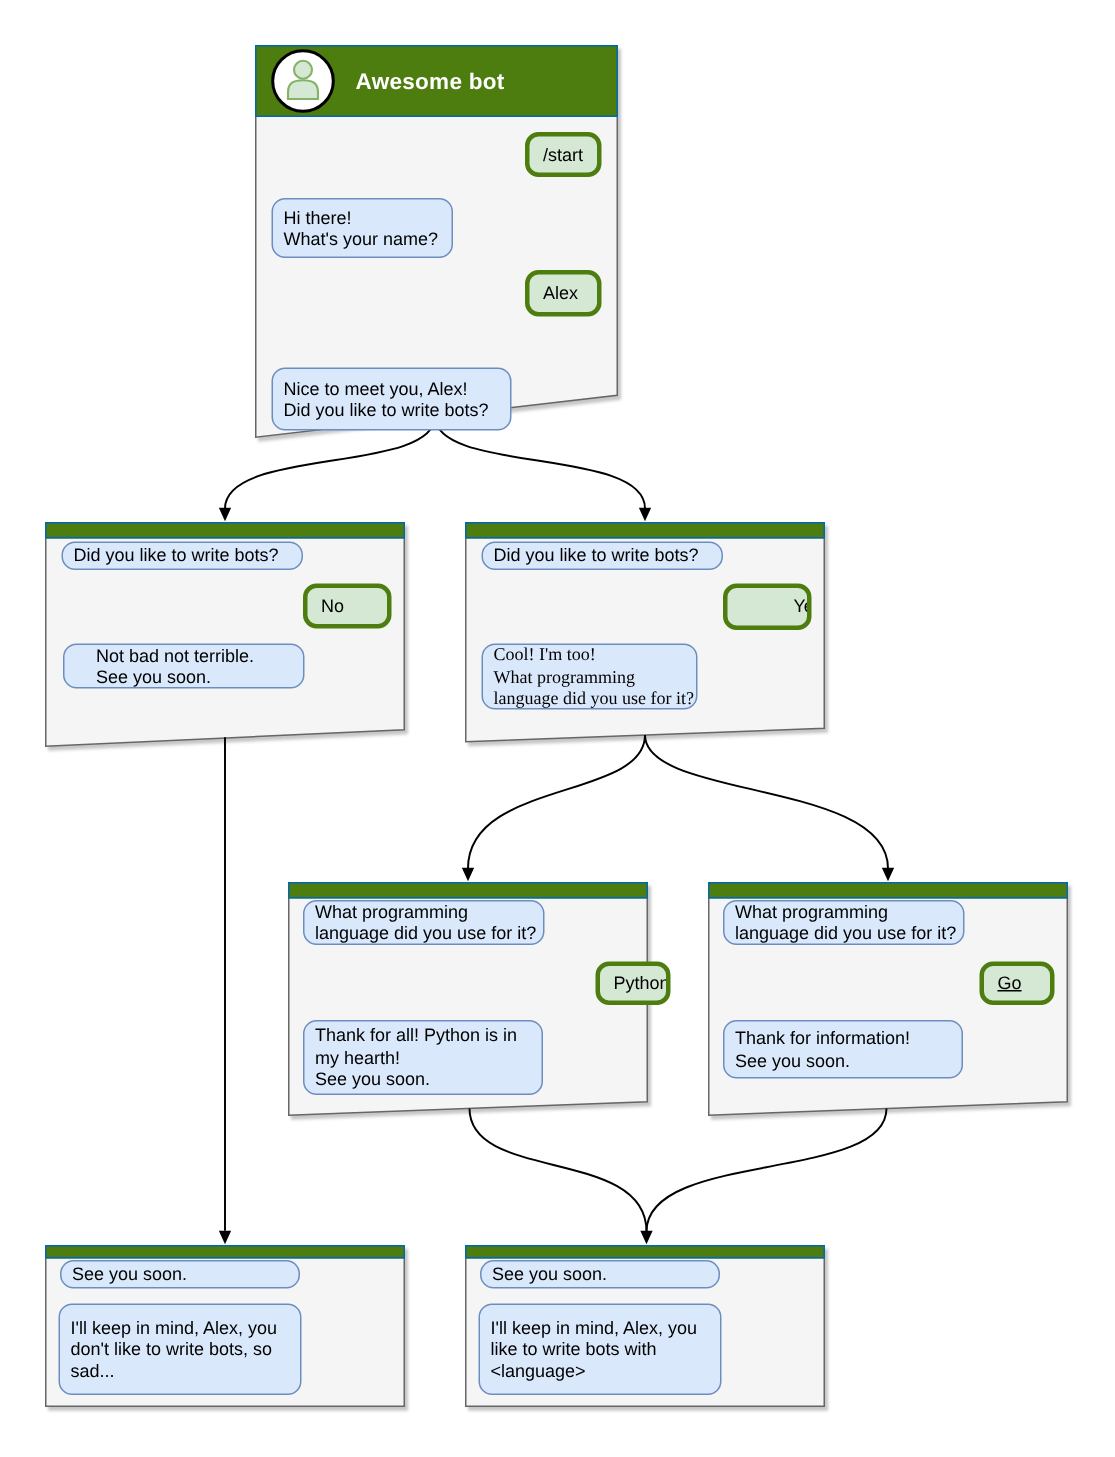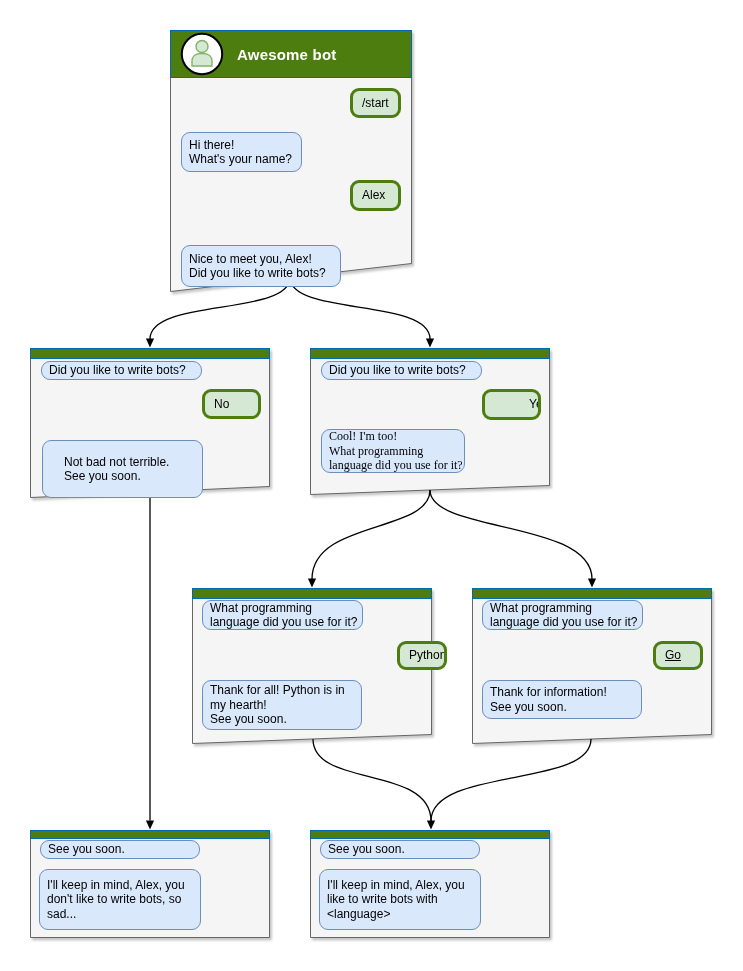--- a/index.html
+++ b/index.html
@@ -83,21 +83,21 @@
 What's your name?</div>
     <div class="bubble user" style="left:180px; top:150px; width:51px; height:31px;">Alex</div>
     <div class="bubble bot" style="left:11px; top:190px; width:160px; height:42px;margin-top:25px;">Nice to meet you, Alex!
 Did you like to write bots?</div>
   </div>
 
   <div class="win" style="left:30px; top:348px; width:240px; height:149px;">
     <div class="win-header strip"></div>
     <div class="bubble bot" style="left:11px; top:13px; width:161px; height:19px;">Did you like to write bots?</div>
     <div class="bubble user" style="left:172px; top:41px; width:59px; height:30px;">No</div>
-    <div class="bubble bot" style="left:12px; top:92px; width:161px; height:58px;padding-left:21px;">Not bad not terrible.
+    <div class="bubble bot" style="left:12px; top:81px; width:161px; height:30px;padding-left:21px;">Not bad not terrible.
 See you soon.</div>
   </div>
 
   <div class="win" style="left:310px; top:348px; width:240px; height:146px;">
     <div class="win-header strip"></div>
     <div class="bubble bot" style="left:11px; top:13px; width:161px; height:19px;">Did you like to write bots?</div>
     <div class="bubble user" style="left:172px; top:41px; width:59px; height:31px;padding-left:44px;">Yes</div>
     <div class="bubble bot" style="left:11px; top:81px; width:144px; height:44px;font-family:Liberation Serif, serif;">Cool! I'm too!
 What programming
 language did you use for it?</div>

